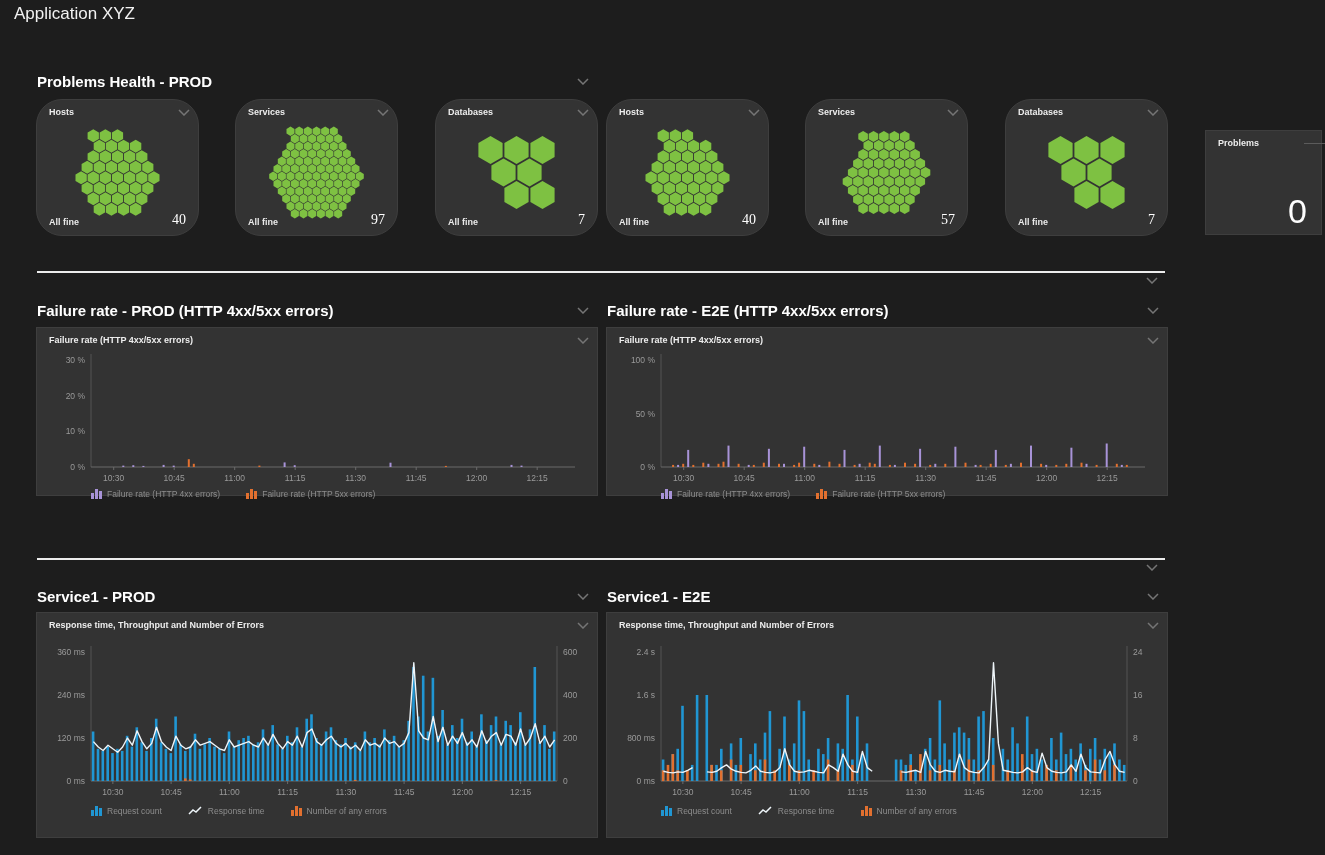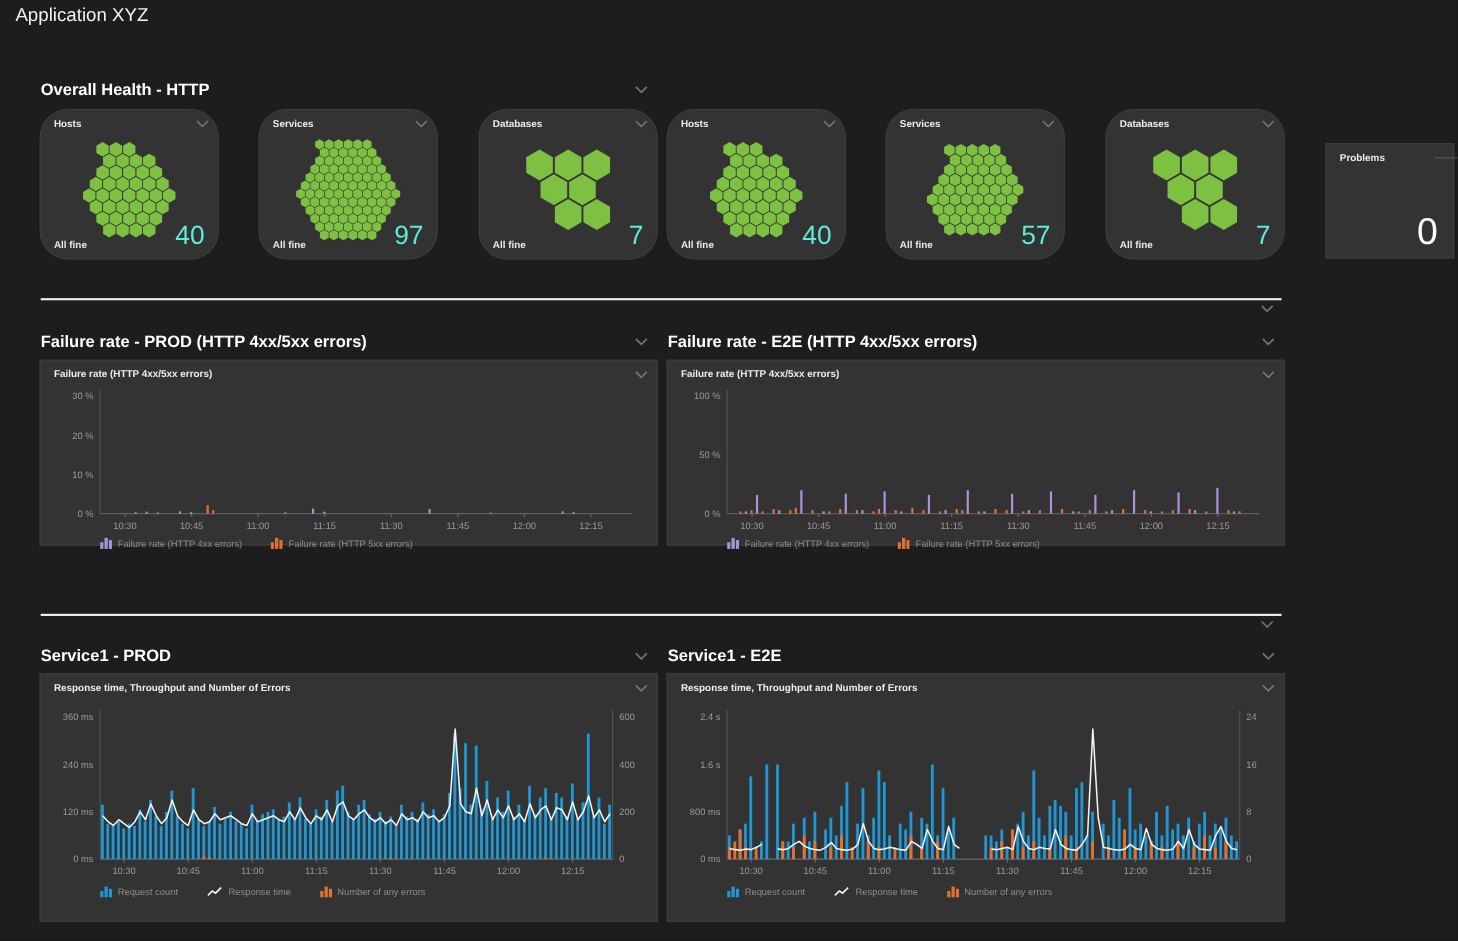--- a/index.html
+++ b/index.html
@@ -8,21 +8,21 @@
   .page-title{position:absolute;left:14px;top:4px;font-size:17px;font-weight:300;color:#f2f2f2;}
   .sec-hdr{position:absolute;height:22px;display:flex;justify-content:space-between;align-items:center;
            color:#fff;font-size:15px;font-weight:bold;}
   .tile{position:absolute;background:#333333;border:1px solid #3e3e3e;box-sizing:border-box;}
   .health{width:163px;height:137px;top:99px;border-radius:26px;}
   .tile-hdr{position:absolute;top:7px;left:12px;right:8px;display:flex;justify-content:space-between;align-items:center;z-index:3;}
   .tile-title{font-size:9px;font-weight:bold;color:#ededed;}
   .honeycomb{position:absolute;left:16px;right:16px;top:22px;bottom:12px;}
   .tile-foot{position:absolute;left:12px;right:12px;bottom:8px;display:flex;justify-content:space-between;align-items:flex-end;z-index:2;}
   .status{font-size:9px;font-weight:bold;color:#e9e9e9;}
-  .count{font-size:24px;color:#5eead4;line-height:1;}
+  .count{font-size:14px;color:#ffffff;line-height:1;font-family:Liberation Serif, serif;}
   .problems-tile{left:1205px;top:130px;width:117px;height:105px;}
   .problems-count{position:absolute;right:14px;bottom:6px;font-size:34px;font-weight:200;color:#fdfdfd;line-height:1;}
   .trend-dash{width:22px;height:1px;background:#5b5b5b;margin-left:6px;}
   .chart-tile{width:562px;}
   .fail{top:327px;height:169px;}
   .svc{top:612px;height:226px;}
   .chart-box{position:absolute;inset:0;}
   .tick{fill:#9a9a9a;font-size:8.5px;font-family:"Liberation Sans",sans-serif;}
   .legend{position:absolute;left:54px;display:flex;gap:26px;align-items:center;z-index:3;}
   .leg-item{display:flex;align-items:center;gap:5px;cursor:pointer;}
@@ -32,21 +32,21 @@
   .chev polyline{fill:none;stroke:#757575;stroke-width:1.5;}
   .chev-abs{position:absolute;}
 </style>
 </head>
 <body>
 
 <div class="page">
   <div class="page-title">Application XYZ</div>
 
   <div class="sec-hdr" style="left:37px;top:70px;width:552px">
-    <span>Overall Health - HTTP</span>
+    <span>Problems Health - PROD</span>
     <svg class="chev" width="12" height="7" viewBox="0 0 12 7">
         <polyline points="1,1 6,6 11,1"></polyline>
       </svg>
   </div>
 
   <div class="tile health" style="left:36px">
     <div class="tile-hdr">
         <span class="tile-title">Hosts</span>
       <svg class="chev" width="12" height="7" viewBox="0 0 12 7">
           <polyline points="1,1 6,6 11,1"></polyline>

